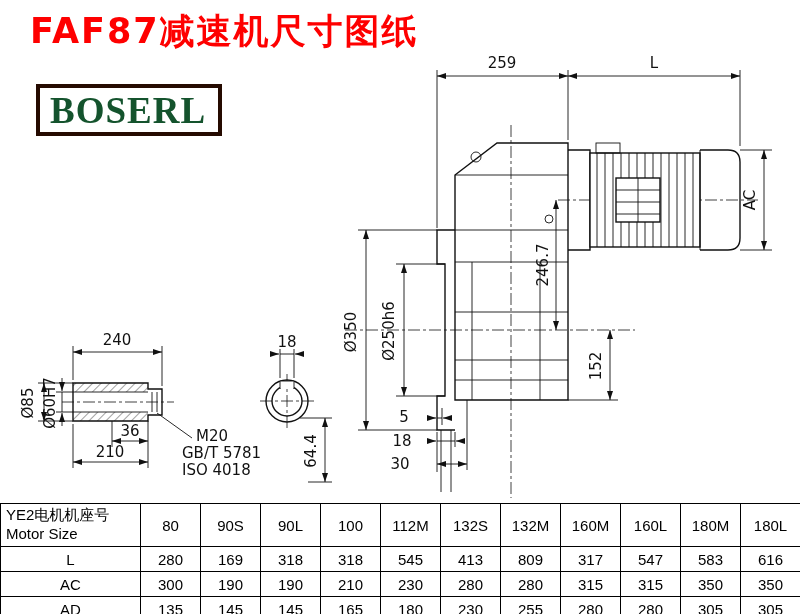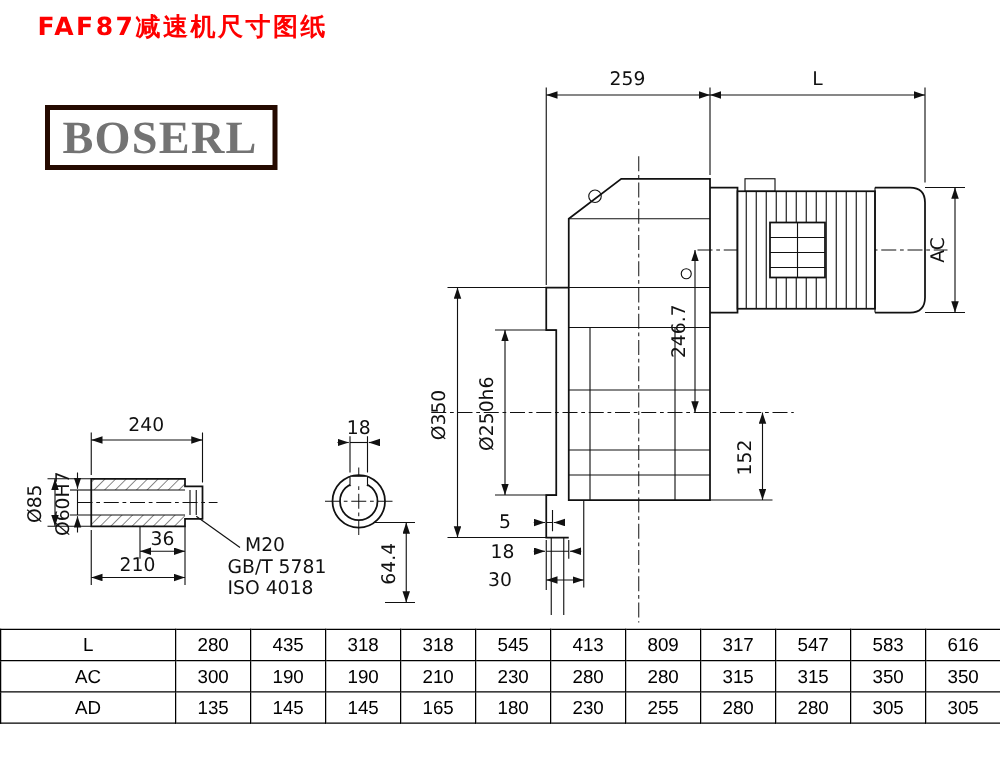--- a/index.html
+++ b/index.html
@@ -1,22 +1,22 @@
 <!DOCTYPE html>
 <html><head>
 <meta charset="utf-8">
 <style>
   html,body{margin:0;padding:0;background:#fff;}
   .page{position:relative;width:800px;height:614px;background:#fff;overflow:hidden;
         font-family:"Liberation Sans",sans-serif;color:#000;}
-  .title{position:absolute;left:30px;top:8px;font-size:20px;font-weight:bold;color:#fe0000;
+  .title{position:absolute;left:30px;top:8px;font-size:35px;font-weight:bold;color:#fe0000;
          font-family:"DejaVu Sans",sans-serif;letter-spacing:2px;}
   .logo{position:absolute;left:36px;top:84px;width:168px;height:44px;border:4px solid #250a00;
         display:flex;align-items:center;padding-left:10px;background:#fff;}
-  .logo span{font-family:"Liberation Serif",serif;font-weight:bold;font-size:37px;color:#737373;letter-spacing:1px;}
+  .logo span{font-family:"Liberation Serif",serif;font-weight:bold;font-size:37px;color:#14532d;letter-spacing:1px;}
   .drawing{position:absolute;left:0;top:0;}
 
   
   .obj{fill:none;stroke:#111;stroke-width:1.4;}
   .objw{fill:#fff;stroke:#111;stroke-width:1.4;}
   .thin{fill:none;stroke:#111;stroke-width:0.9;}
   .dim{fill:none;stroke:#111;stroke-width:0.9;}
   .cl{fill:none;stroke:#111;stroke-width:0.8;stroke-dasharray:12 3 3 3;}
   .dtext{font-family:"DejaVu Sans",sans-serif;font-size:15px;fill:#111;text-anchor:middle;}
   .ltext{font-family:"DejaVu Sans",sans-serif;font-size:15px;fill:#111;text-anchor:start;}
@@ -221,24 +221,41 @@
         <col style="width: 60px;">
         <col style="width: 60px;">
         <col style="width: 60px;">
         <col style="width: 60px;">
         <col style="width: 60px;">
         <col style="width: 60px;">
         <col style="width: 60px;">
         <col style="width: 60px;">
       </colgroup>
       <tbody>
+        <tr class="hdr">
+          <td class="c0">
+            <div>YE2电机机座号</div>
+            <div>Motor Size</div>
+          </td>
+          <td>80</td>
+          <td>90S</td>
+          <td>90L</td>
+          <td>100</td>
+          <td>112M</td>
+          <td>132S</td>
+          <td>132M</td>
+          <td>160M</td>
+          <td>160L</td>
+          <td>180M</td>
+          <td>180L</td>
+        </tr>
         <tr>
           <td>L</td>
           <td>280</td>
-          <td>435</td>
+          <td>169</td>
           <td>318</td>
           <td>318</td>
           <td>545</td>
           <td>413</td>
           <td>809</td>
           <td>317</td>
           <td>547</td>
           <td>583</td>
           <td>616</td>
         </tr>

